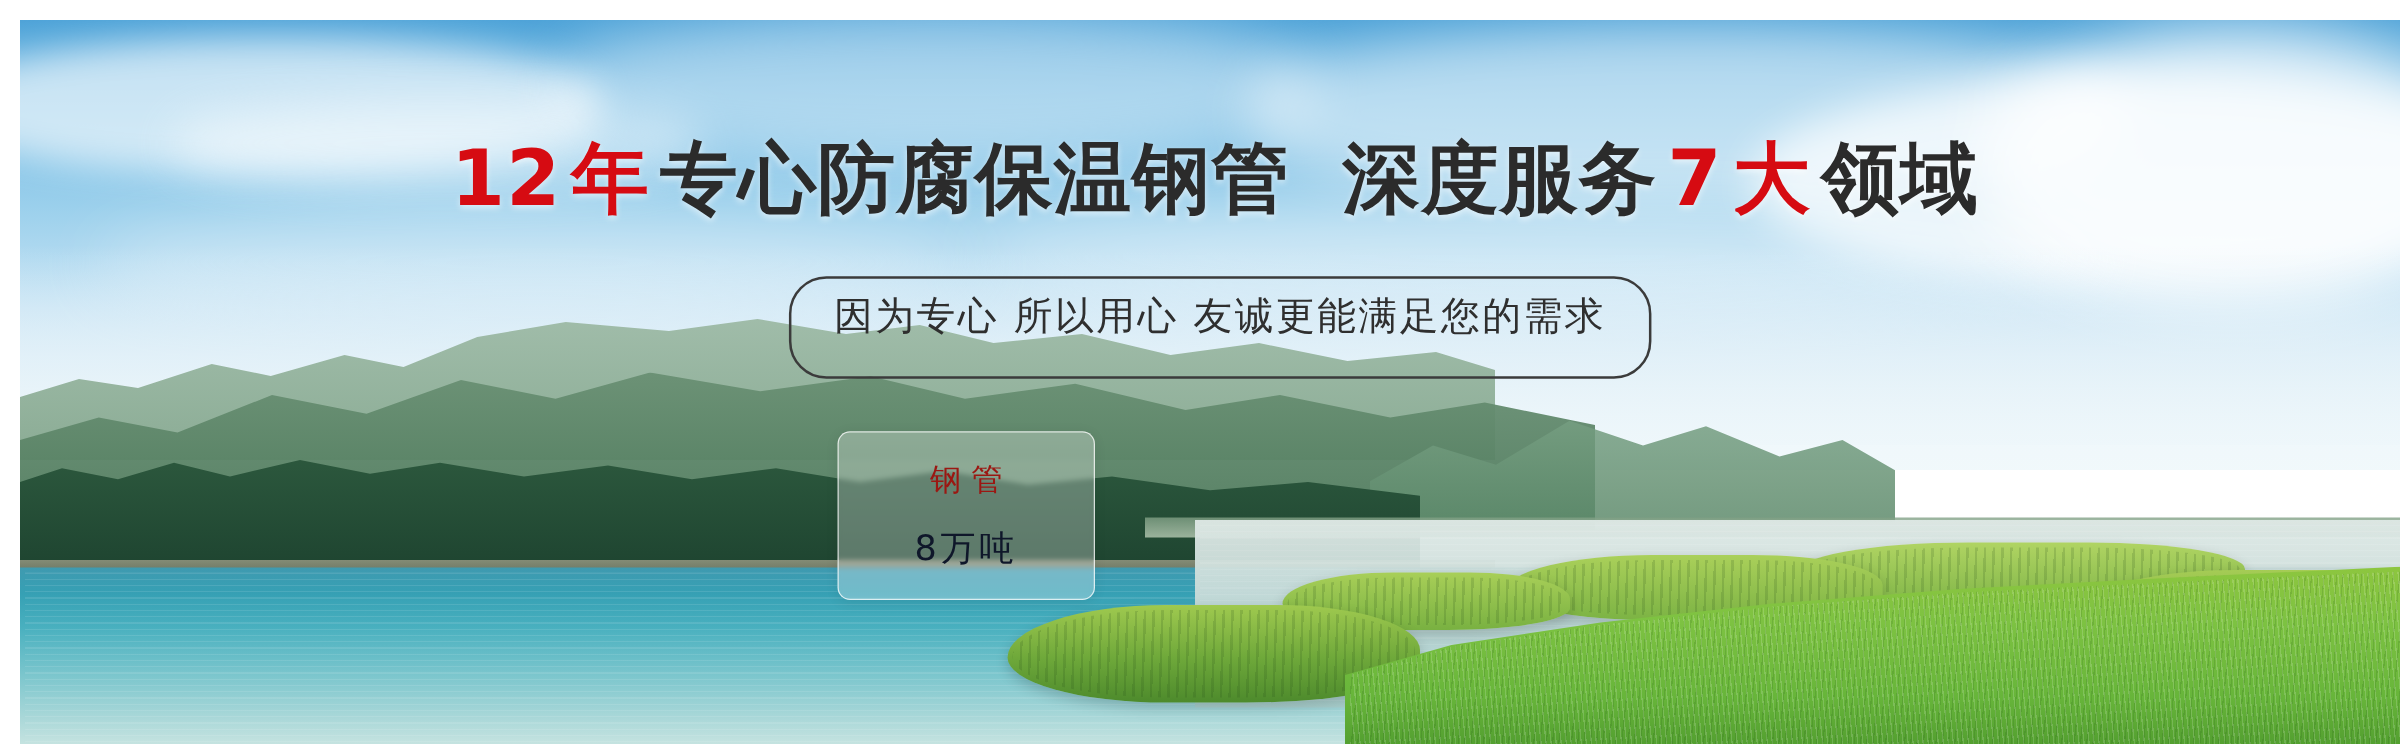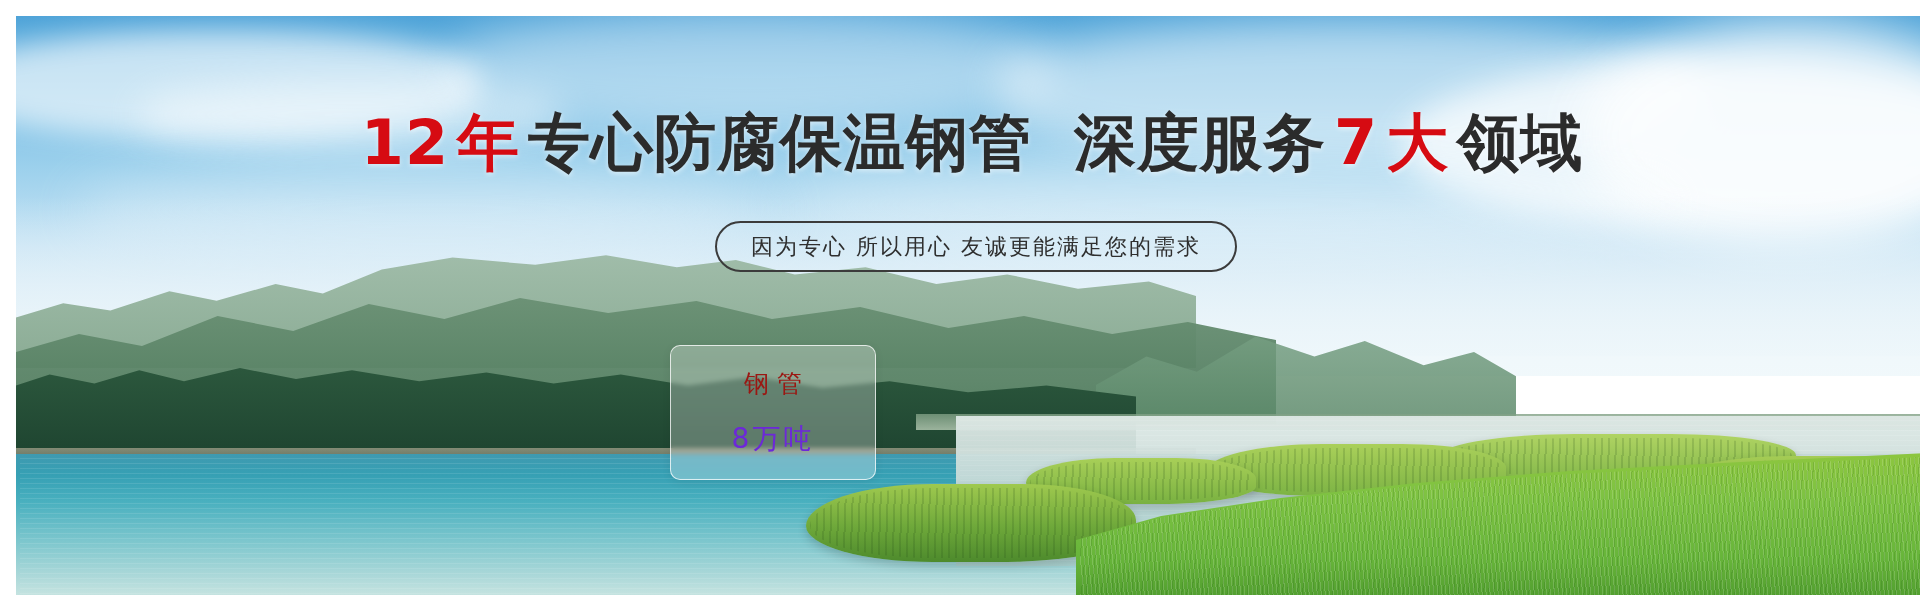--- a/index.html
+++ b/index.html
@@ -124,22 +124,22 @@
     color:#2b2b2b;
     text-shadow:0 2px 5px rgba(255,255,255,.55);
     letter-spacing:1px;
   }
   .headline .accent { color:#d60b12; }
   .headline .gap { display:inline-block; width:26px; }
 
   .pill {
     position:absolute; left:50%; transform:translateX(-50%); top:205px;
     border:2px solid #3b3b3b; border-radius:30px;
-    padding:9px 34px 8px;
-    font-size:22px; color:#2f2f2f; letter-spacing:2px;
+    padding:9px 34px 27px;
+    font-size:31px; color:#2f2f2f; letter-spacing:2px;
     white-space:nowrap;
     font-family:"DejaVu Sans","Liberation Sans",sans-serif;
   }
 
   
   .cards { position:absolute; left:650px; top:325px; display:flex; gap:36px; }
   .card {
     width:206px; height:135px;
     border:1px solid rgba(255,255,255,.75);
     border-radius:10px;
@@ -147,21 +147,21 @@
     backdrop-filter:blur(2px);
     display:flex; flex-direction:column; align-items:center; justify-content:center;
     box-shadow:0 2px 10px rgba(0,0,0,.07);
   }
   .card-title {
     font-size:25px; color:#9b1712; letter-spacing:8px;
     text-indent:8px; margin-bottom:16px;
     font-family:"DejaVu Sans","Liberation Sans",sans-serif;
   }
   .card-value {
-    font-size:28px; color:#6d28d9; letter-spacing:3px;
+    font-size:28px; color:#0f172a; letter-spacing:3px;
     font-family:"DejaVu Sans","Liberation Sans",sans-serif;
   }
   .card-value sup { font-size:16px; letter-spacing:0; }
 </style>
 </head>
 <body>
 
 <div class="banner">
 
   <div class="sky">

